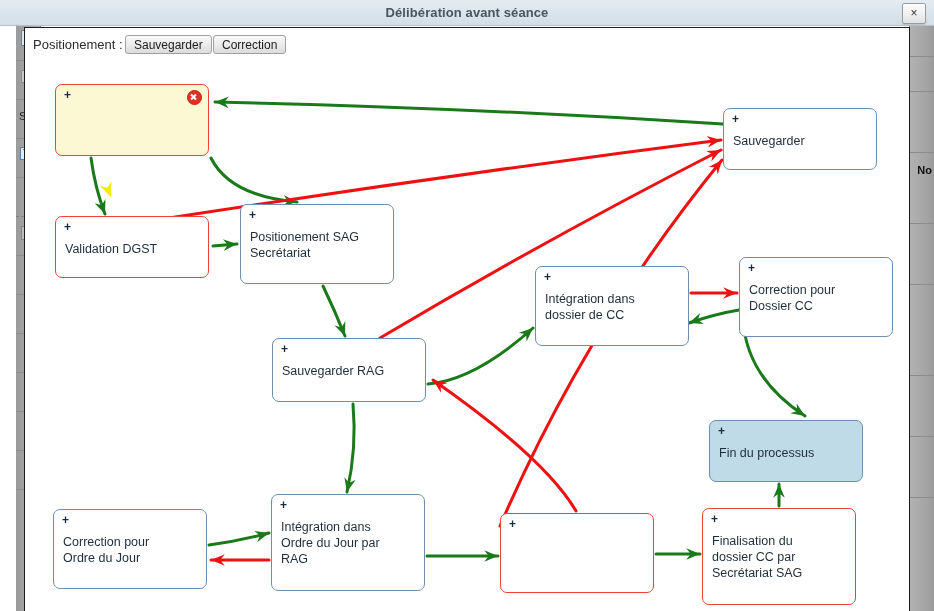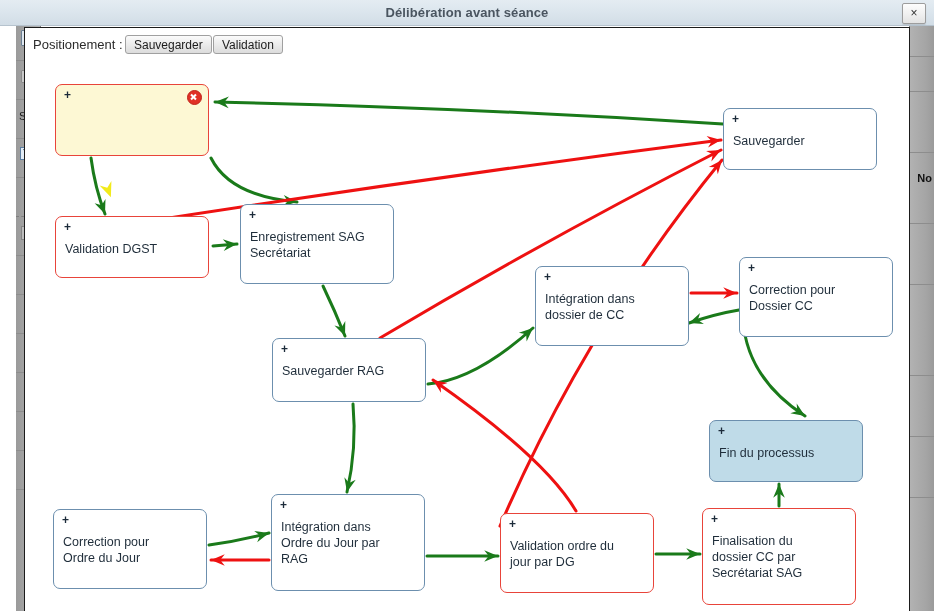--- a/index.html
+++ b/index.html
@@ -103,21 +103,21 @@
   }
   #bg-right-rail .rail-head {
     height: 22px;
     background: #3f6d8e;
   }
   .rrail-cell {
     border-bottom: 1px solid #8d8d8d;
   }
   #bg-right-label {
     position: absolute;
-    right: 2px; top: 172px;
+    right: 2px; top: 164px;
     font-size: 11px;
     font-weight: bold;
     color: #111;
   }
 
   
   #modal {
     position: absolute;
     left: 0; top: 0;
     width: 886px;
@@ -323,21 +323,21 @@
     <div id="close-button">
       <span class="glyph">×</span>
     </div>
   </div>
 
   <div id="canvas-frame">
 
     <div id="toolbar">
       <span id="toolbar-label">Positionement :</span>
       <button class="tool-btn" id="btn-sauvegarder">Sauvegarder</button>
-      <button class="tool-btn" id="btn-automatique">Validation</button>
+      <button class="tool-btn" id="btn-automatique">Correction</button>
     </div>
 
     <div id="diagram">
       <svg id="edges" viewBox="0 0 886 584" xmlns="http://www.w3.org/2000/svg">
           <g>
             <path d="M698,96 Q450,80 190,74" stroke="#1a7a1a" stroke-width="3" fill="none" stroke-linecap="round"></path>
             <path d="M190,74 L203.90051036176055,68.49742681260962 L199.26653290841003,74.21384306711715 L203.63188322398327,80.13793611629217 Z" fill="#1a7a1a"></path>
           </g>
           <g>
             <path d="M66,130 Q70,160 80,186" stroke="#1a7a1a" stroke-width="3" fill="none" stroke-linecap="round"></path>
@@ -417,21 +417,21 @@
           <div class="node yellow" style="left: 30px; top: 56px; width: 154px; height: 72px;">
             <span class="plus">+</span>
             <span class="del-badge"></span>
           </div>
           <div class="node red" style="left: 30px; top: 188px; width: 154px; height: 62px;">
             <span class="plus">+</span>
             <span class="label">Validation DGST</span>
           </div>
           <div class="node" style="left: 215px; top: 176px; width: 154px; height: 80px;">
             <span class="plus">+</span>
-            <span class="label">Enregistrement SAG
+            <span class="label">Positionement SAG
 Secrétariat</span>
           </div>
           <div class="node" style="left: 247px; top: 310px; width: 154px; height: 64px;">
             <span class="plus">+</span>
             <span class="label">Sauvegarder RAG</span>
           </div>
           <div class="node" style="left: 698px; top: 80px; width: 154px; height: 62px;">
             <span class="plus">+</span>
             <span class="label">Sauvegarder</span>
           </div>
@@ -455,22 +455,20 @@
 Ordre du Jour</span>
           </div>
           <div class="node" style="left: 246px; top: 466px; width: 154px; height: 97px;">
             <span class="plus">+</span>
             <span class="label">Intégration dans
 Ordre du Jour par
 RAG</span>
           </div>
           <div class="node red" style="left: 475px; top: 485px; width: 154px; height: 80px;">
             <span class="plus">+</span>
-            <span class="label">Validation ordre du
-jour par DG</span>
           </div>
           <div class="node red" style="left: 677px; top: 480px; width: 154px; height: 97px;">
             <span class="plus">+</span>
             <span class="label">Finalisation du
 dossier CC par
 Secrétariat SAG</span>
           </div>
         </div>
     </div>
 

